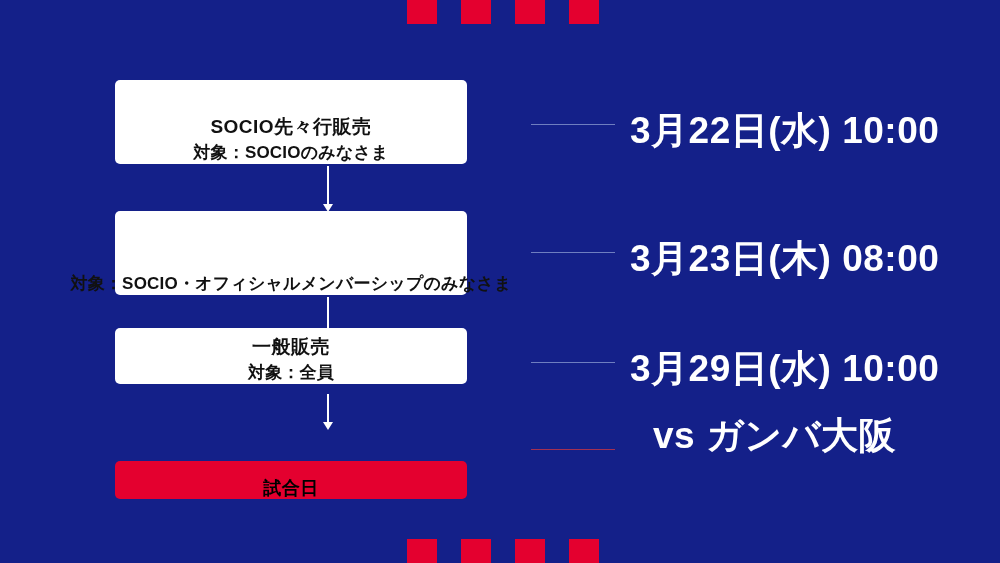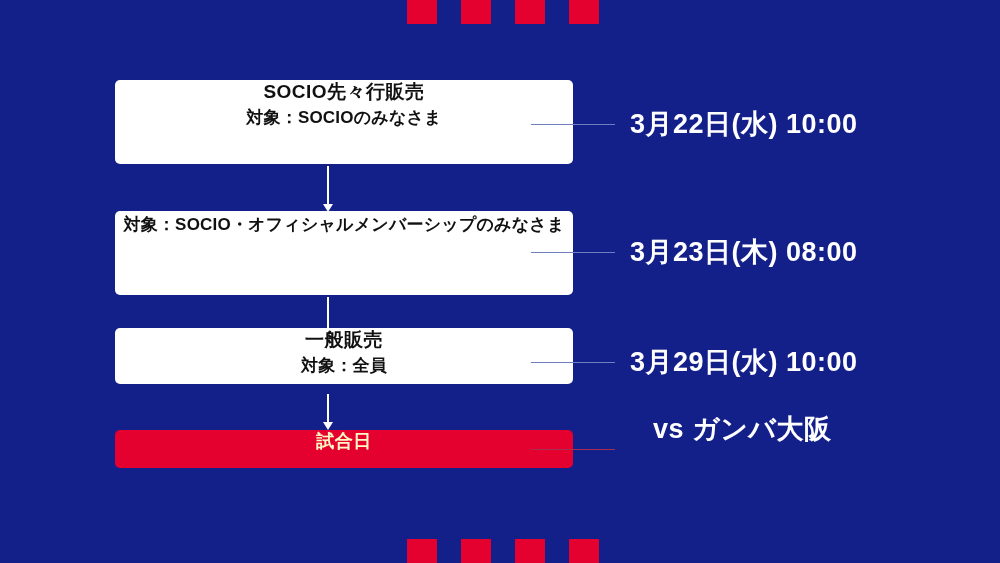--- a/index.html
+++ b/index.html
@@ -41,36 +41,37 @@
   
   .flow-row {
     position: absolute;
     left: 0;
     width: 1000px;
   }
 
   .step-box {
     position: absolute;
     left: 115px;
-    width: 458px;
+    width: 352px;
     border-radius: 5px;
     box-sizing: border-box;
     display: flex;
     flex-direction: column;
     align-items: center;
-    justify-content: flex-start;
+    justify-content: flex-end;
     text-align: center;
   }
   .step-box.light {
     background: #ffffff;
     color: #111111;
   }
   .step-box.accent {
     background: #e4002f;
-    color: #fef9c3;
+    color: #000000;
+    margin-top: 31px;
   }
 
   .step-title {
     font-weight: bold;
     font-size: 19px;
     line-height: 1.25;
     letter-spacing: 0.5px;
     white-space: nowrap;
   }
   .step-sub {
@@ -121,21 +122,21 @@
     border-right: 5px solid transparent;
     border-top: 8px solid #ffffff;
   }
 
   
   .date-label {
     position: absolute;
     left: 630px;
     color: #ffffff;
     font-weight: bold;
-    font-size: 27px;
+    font-size: 37px;
     line-height: 1.28;
     letter-spacing: 0.5px;
     white-space: nowrap;
   }
   .date-label .line2 {
     display: block;
     margin-left: 23px;
   }
 </style>
 </head>

